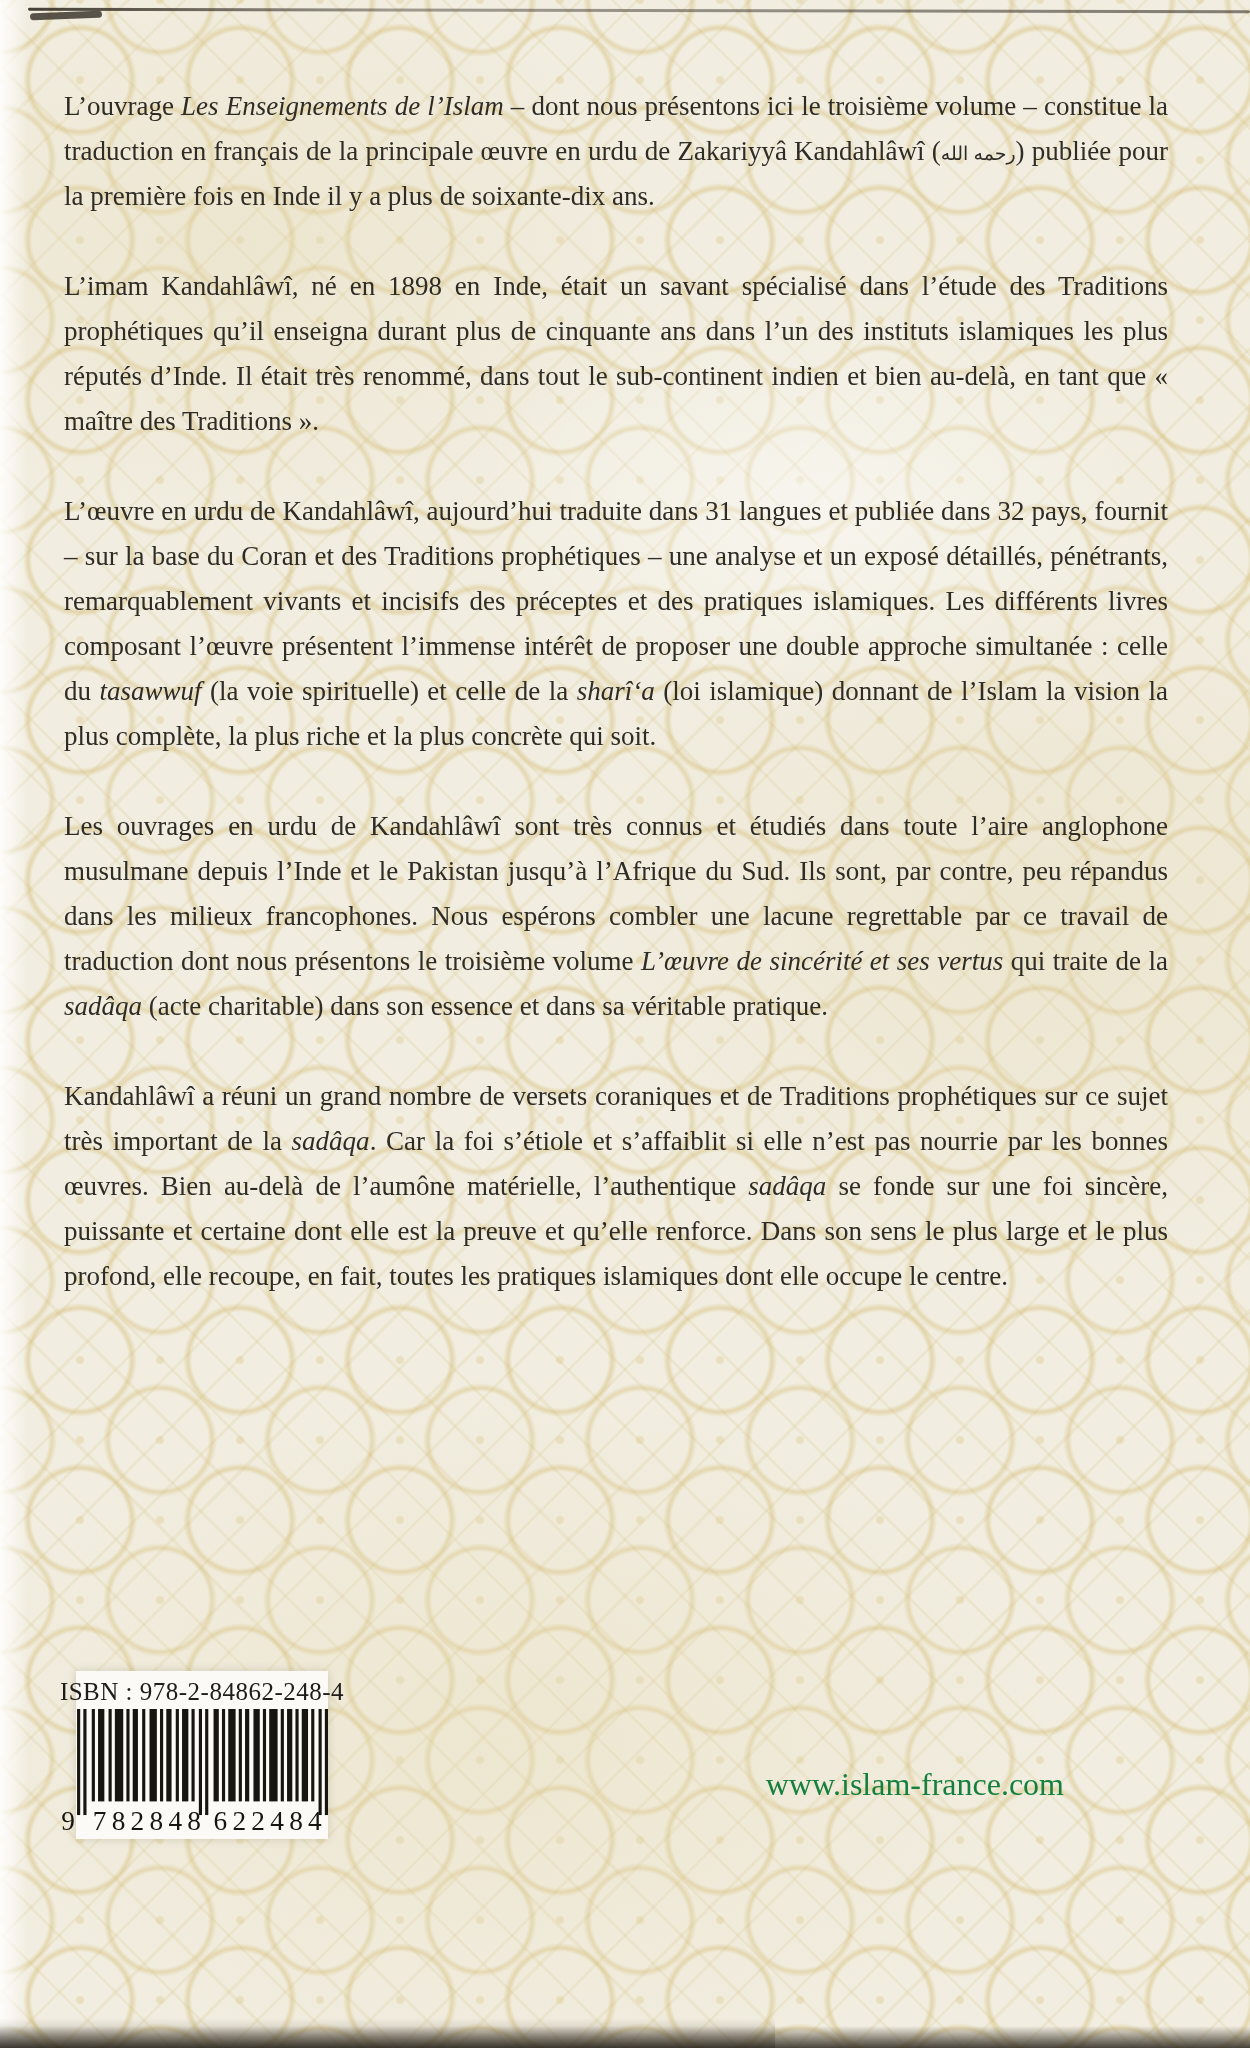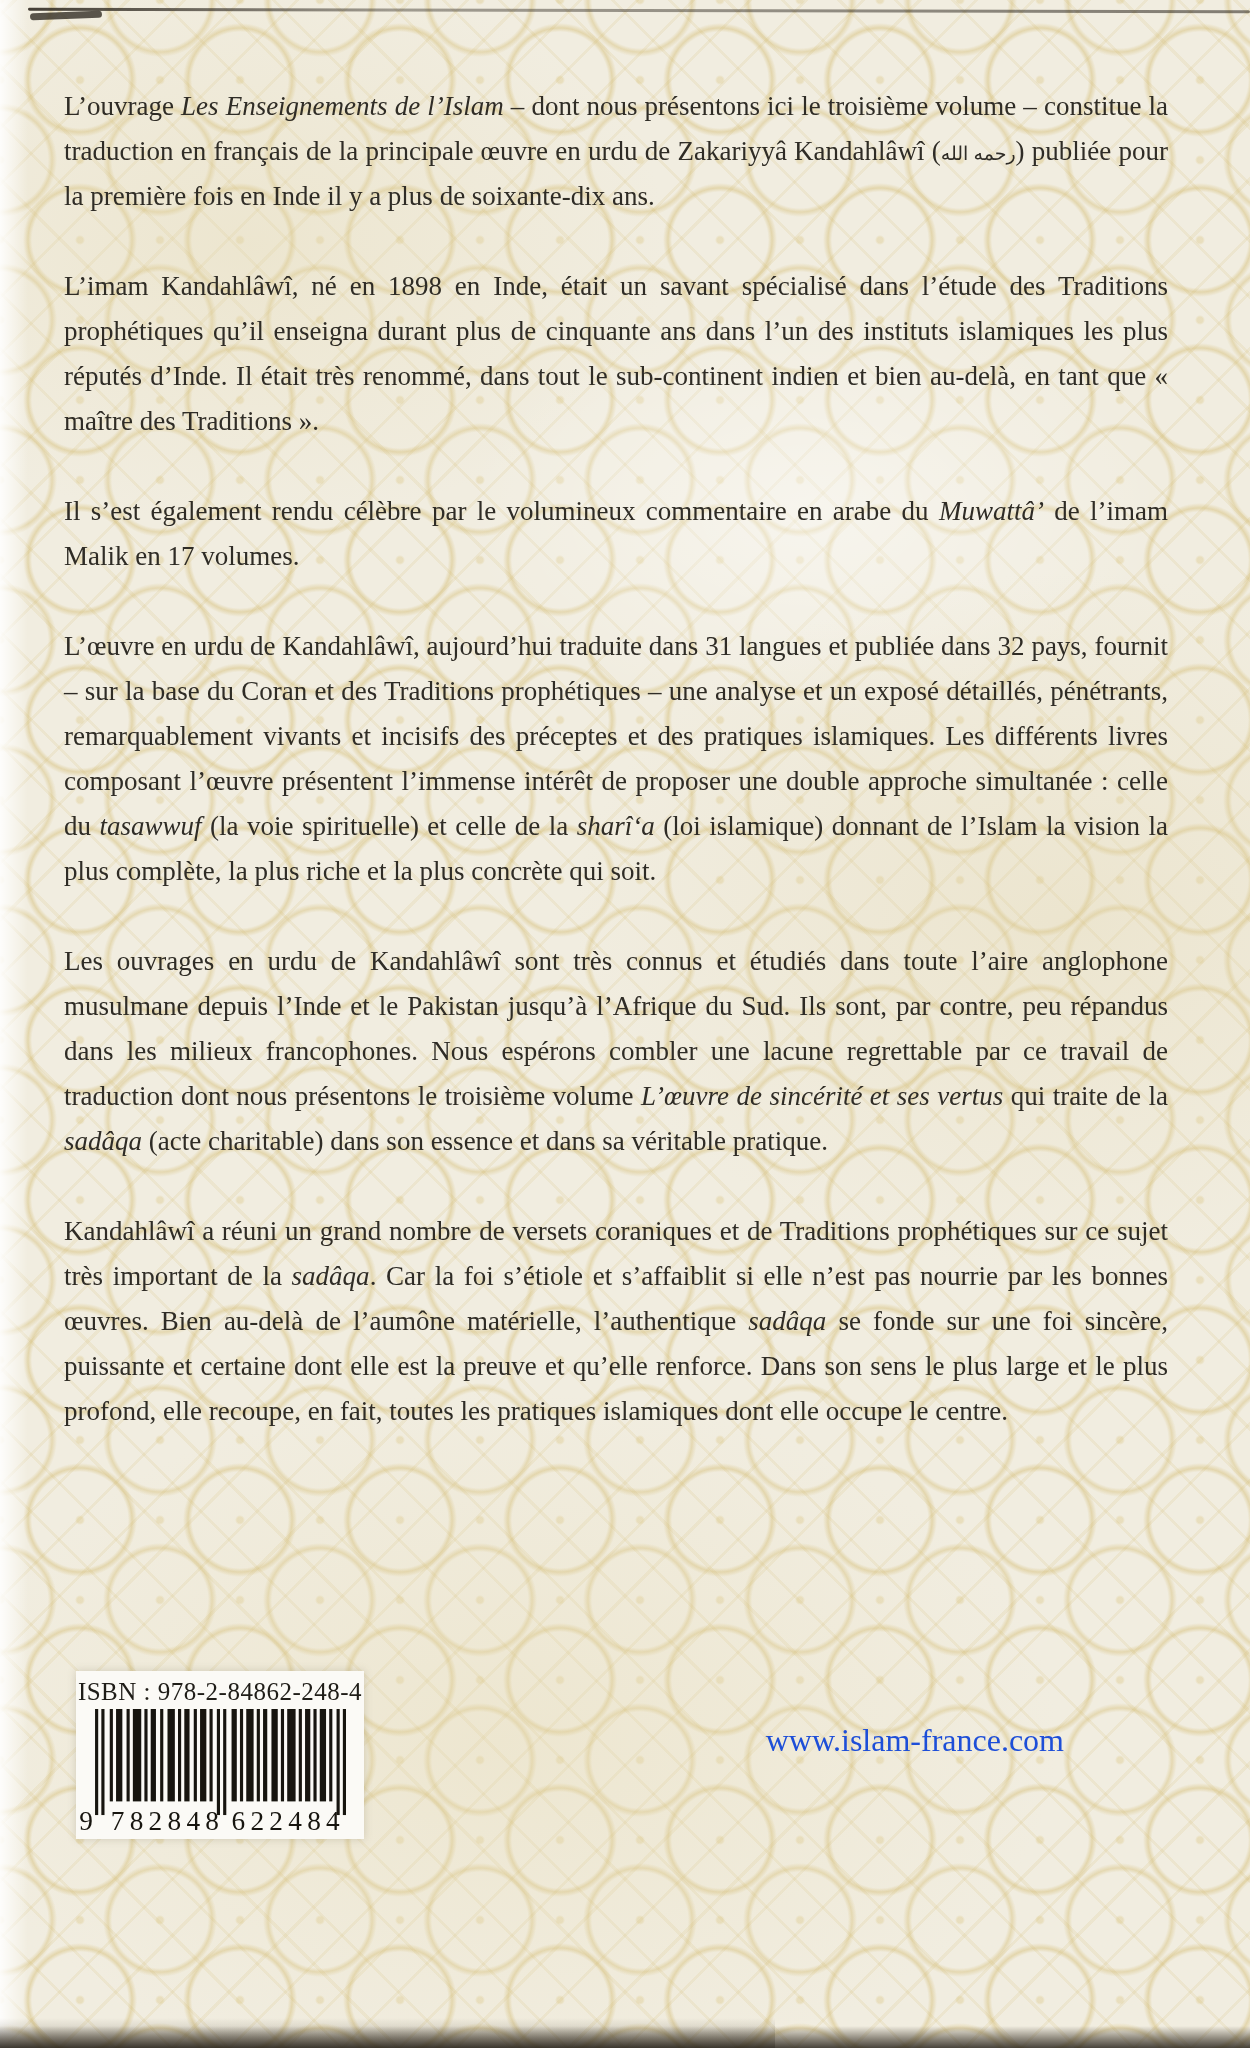--- a/index.html
+++ b/index.html
@@ -44,47 +44,46 @@
   .blurb{
     position:absolute;left:64px;top:84px;width:1108px;
     color:#2f2c26;font-size:27px;line-height:45px;text-align:justify;
     text-rendering:optimizeLegibility;
   }
   .blurb p{margin:0 4px 45px 0;}
   .blurb i{font-style:italic;}
   .arabic{font-size:19px;line-height:0;}
   
   .isbn-box{
-    position:absolute;left:76px;top:1671px;width:288px;height:168px;
+    position:absolute;left:76px;top:1671px;width:252px;height:168px;
     background:#fbfaf6;box-shadow:0 0 8px rgba(110,100,70,0.25);
     display:flex;flex-direction:column;align-items:center;
   }
   .isbn-label{font-size:25px;color:#1f1d18;margin-top:7px;letter-spacing:0.5px;white-space:nowrap;}
   .barcode{display:block;margin-top:3px;}
   .barcode text{font-family:"Liberation Serif", serif;fill:#17150f;}
   
   .footer{
-    position:absolute;right:186px;top:1712px;text-align:right;
-    color:#1d4ed8;font-size:32px;line-height:56px;white-space:nowrap;
+    position:absolute;right:186px;top:1756px;text-align:right;
+    color:#15803d;font-size:32px;line-height:56px;white-space:nowrap;
   }
 </style>
 </head>
 <body>
 
 <div class="pattern"></div>
 <div class="mottle"></div>
 
 <div class="edge-left"></div>
 <div class="edge-top-line"></div>
 <div class="edge-top-blob"></div>
 
 <div class="blurb">
   <p><span>L’ouvrage </span><i>Les Enseignements de l’Islam</i><span> – dont nous présentons ici le troisième volume – constitue la traduction en français de la principale œuvre en urdu de Zakariyyâ Kandahlâwî (</span><span class="arabic">رحمه الله</span><span>) publiée pour la première fois en Inde il y a plus de soixante-dix ans.</span></p>
   <p><span>L’imam Kandahlâwî, né en 1898 en Inde, était un savant spécialisé dans l’étude des Traditions prophétiques qu’il enseigna durant plus de cinquante ans dans l’un des instituts islamiques les plus réputés d’Inde. Il était très renommé, dans tout le sub-continent indien et bien au-delà, en tant que « maître des Traditions ».</span></p>
-  <p><span>Il s’est également rendu célèbre par le volumineux commentaire en arabe du </span><i>Muwattâ’</i><span> de l’imam Malik en 17 volumes.</span></p>
   <p><span>L’œuvre en urdu de Kandahlâwî, aujourd’hui traduite dans 31 langues et publiée dans 32 pays, fournit – sur la base du Coran et des Traditions prophétiques – une analyse et un exposé détaillés, pénétrants, remarquablement vivants et incisifs des préceptes et des pratiques islamiques. Les différents livres composant l’œuvre présentent l’immense intérêt de proposer une double approche simultanée : celle du </span><i>tasawwuf</i><span> (la voie spirituelle) et celle de la </span><i>sharî‘a</i><span> (loi islamique) donnant de l’Islam la vision la plus complète, la plus riche et la plus concrète qui soit.</span></p>
   <p><span>Les ouvrages en urdu de Kandahlâwî sont très connus et étudiés dans toute l’aire anglophone musulmane depuis l’Inde et le Pakistan jusqu’à l’Afrique du Sud. Ils sont, par contre, peu répandus dans les milieux francophones. Nous espérons combler une lacune regrettable par ce travail de traduction dont nous présentons le troisième volume </span><i>L’œuvre de sincérité et ses vertus</i><span> qui traite de la </span><i>sadâqa</i><span> (acte charitable) dans son essence et dans sa véritable pratique.</span></p>
   <p><span>Kandahlâwî a réuni un grand nombre de versets coraniques et de Traditions prophétiques sur ce sujet très important de la </span><i>sadâqa</i><span>. Car la foi s’étiole et s’affaiblit si elle n’est pas nourrie par les bonnes œuvres. Bien au-delà de l’aumône matérielle, l’authentique </span><i>sadâqa</i><span> se fonde sur une foi sincère, puissante et certaine dont elle est la preuve et qu’elle renforce. Dans son sens le plus large et le plus profond, elle recoupe, en fait, toutes les pratiques islamiques dont elle occupe le centre.</span></p>
 </div>
 
 <div class="isbn-box">
   <div class="isbn-label">ISBN : 978-2-84862-248-4</div>
   <svg class="barcode" viewBox="0 0 270 120" width="284" height="126" aria-hidden="true">
     <g fill="#17150f">
       <rect x="16" y="0" width="3" height="101"></rect>

